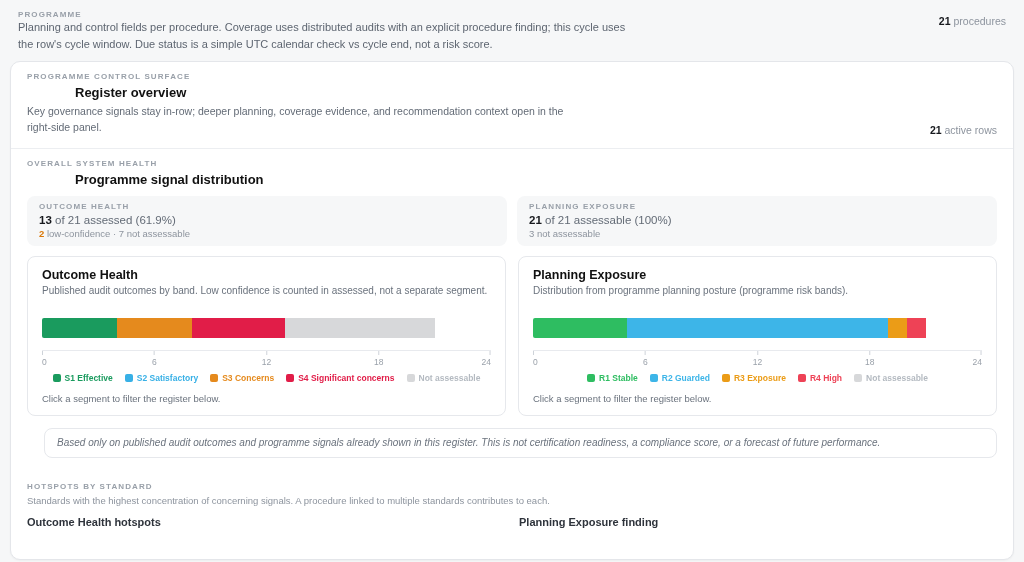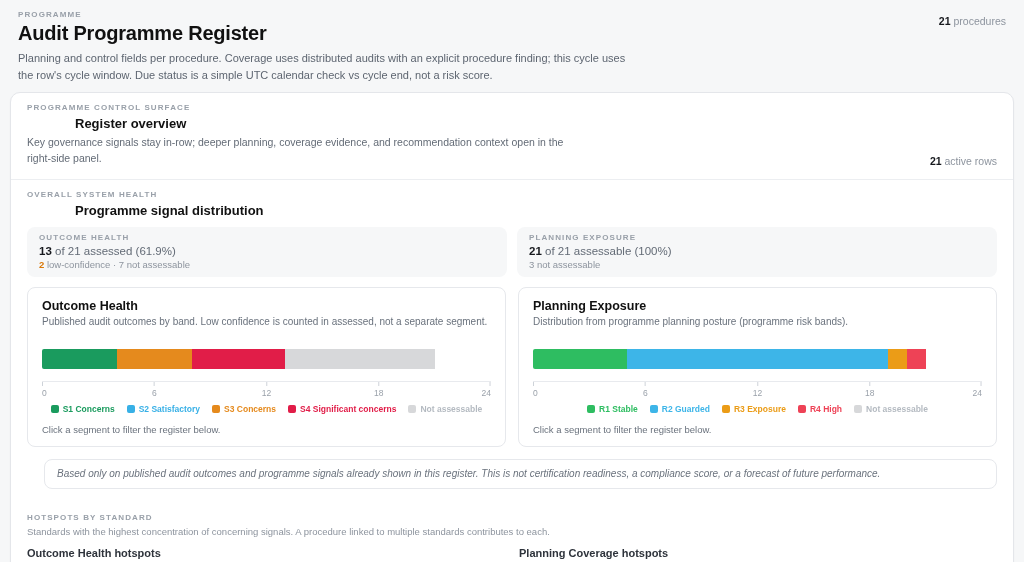--- a/index.html
+++ b/index.html
@@ -70,21 +70,20 @@
   .cols { display: flex; gap: 14px; align-items: flex-start; }
   .col { flex: 1; min-width: 0; }
   .col-heading { font-size: 11px; font-weight: 700; color: #2e333b; margin-bottom: 7px; }
 </style>
 </head>
 <body>
 
 <header class="page-header">
   <div>
     <div class="eyebrow">PROGRAMME</div>
-    <h1>Audit Programme Register</h1>
     <p class="page-desc">Planning and control fields per procedure. Coverage uses distributed audits with an explicit procedure finding; this cycle uses the row's cycle window. Due status is a simple UTC calendar check vs cycle end, not a risk score.</p>
   </div>
   <div class="count-pill">
     <b>21</b>
     <span>procedures</span>
   </div>
 </header>
 
 <main class="card">
 
@@ -157,21 +156,21 @@
               <span>18</span>
             </div>
             <div class="tick last" style="left: 100%;">
               <i></i>
               <span>24</span>
             </div>
           </div>
         <div class="legend">
             <span class="legend-item">
               <i class="sw" style="background: rgb(26, 155, 94);"></i>
-              <span style="color: rgb(26, 155, 94);">S1 Concerns</span>
+              <span style="color: rgb(26, 155, 94);">S1 Effective</span>
             </span>
             <span class="legend-item">
               <i class="sw" style="background: rgb(56, 176, 230);"></i>
               <span style="color: rgb(56, 176, 230);">S2 Satisfactory</span>
             </span>
             <span class="legend-item">
               <i class="sw" style="background: rgb(229, 138, 29);"></i>
               <span style="color: rgb(229, 138, 29);">S3 Concerns</span>
             </span>
             <span class="legend-item">
@@ -247,19 +246,19 @@
 
   <section class="hotspots">
     <div class="eyebrow">HOTSPOTS BY STANDARD</div>
     <p class="hs-sub">Standards with the highest concentration of concerning signals. A procedure linked to multiple standards contributes to each.</p>
     <div class="cols">
       <div class="col">
         <div class="col-heading">Outcome Health hotspots</div>
 
       </div>
       <div class="col">
-        <div class="col-heading">Planning Coverage hotspots</div>
+        <div class="col-heading">Planning Exposure finding</div>
 
       </div>
     </div>
   </section>
 
 </main>
 
 </body></html>

